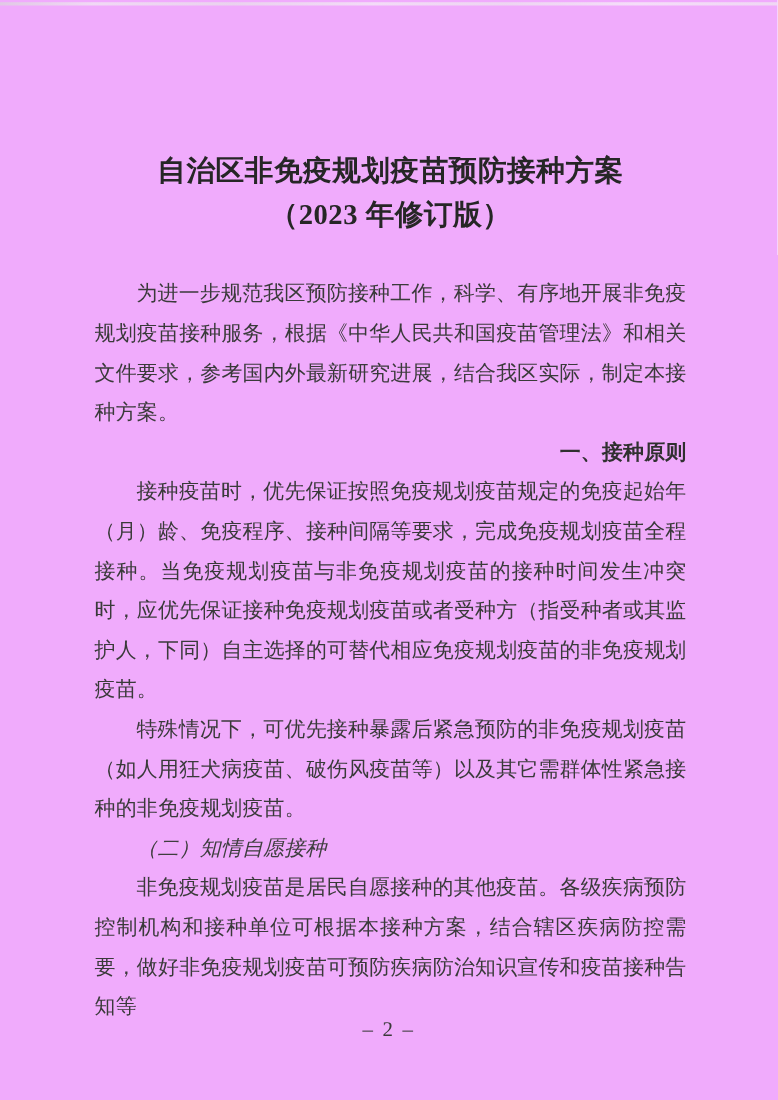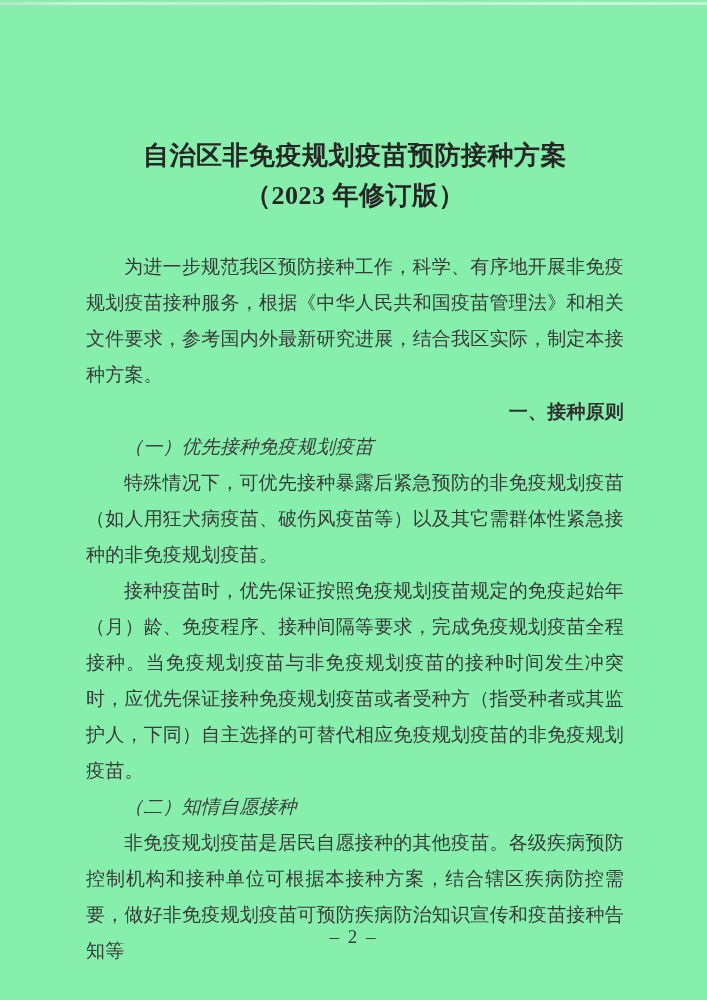--- a/index.html
+++ b/index.html
@@ -4,21 +4,21 @@
 <style>
   html, body {
     margin: 0;
     padding: 0;
     background: #ffffff;
   }
   .page {
     position: relative;
     width: 707px;
     height: 1000px;
-    background: #86efac;
+    background: #f0abfc;
     overflow: hidden;
     font-family: "Liberation Serif", "DejaVu Serif", serif;
     color: #3a3a3a;
   }
   .scan-artifact {
     position: absolute;
     top: 2px;
     left: 0;
     width: 100%;
     height: 3px;
@@ -86,22 +86,21 @@
 
   <div class="content">
     <h1 class="doc-title">
       <span class="title-line">自治区非免疫规划疫苗预防接种方案</span>
       <span class="title-line">（2023 年修订版）</span>
     </h1>
 
     <div class="doc-body" id="paragraphs">
         <p class="para body">为进一步规范我区预防接种工作，科学、有序地开展非免疫规划疫苗接种服务，根据《中华人民共和国疫苗管理法》和相关文件要求，参考国内外最新研究进展，结合我区实际，制定本接种方案。</p>
         <p class="para heading">一、接种原则</p>
-        <p class="para subheading">（一）优先接种免疫规划疫苗</p>
+        <p class="para body">接种疫苗时，优先保证按照免疫规划疫苗规定的免疫起始年（月）龄、免疫程序、接种间隔等要求，完成免疫规划疫苗全程接种。当免疫规划疫苗与非免疫规划疫苗的接种时间发生冲突时，应优先保证接种免疫规划疫苗或者受种方（指受种者或其监护人，下同）自主选择的可替代相应免疫规划疫苗的非免疫规划疫苗。</p>
         <p class="para body">特殊情况下，可优先接种暴露后紧急预防的非免疫规划疫苗（如人用狂犬病疫苗、破伤风疫苗等）以及其它需群体性紧急接种的非免疫规划疫苗。</p>
-        <p class="para body">接种疫苗时，优先保证按照免疫规划疫苗规定的免疫起始年（月）龄、免疫程序、接种间隔等要求，完成免疫规划疫苗全程接种。当免疫规划疫苗与非免疫规划疫苗的接种时间发生冲突时，应优先保证接种免疫规划疫苗或者受种方（指受种者或其监护人，下同）自主选择的可替代相应免疫规划疫苗的非免疫规划疫苗。</p>
         <p class="para subheading">（二）知情自愿接种</p>
         <p class="para body">非免疫规划疫苗是居民自愿接种的其他疫苗。各级疾病预防控制机构和接种单位可根据本接种方案，结合辖区疾病防控需要，做好非免疫规划疫苗可预防疾病防治知识宣传和疫苗接种告知等</p>
       </div>
   </div>
 
   <div class="page-footer">– 2 –</div>
 </div>
 
 </body></html>

